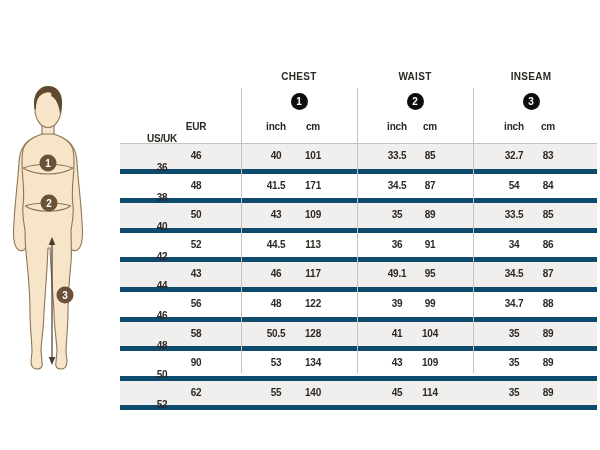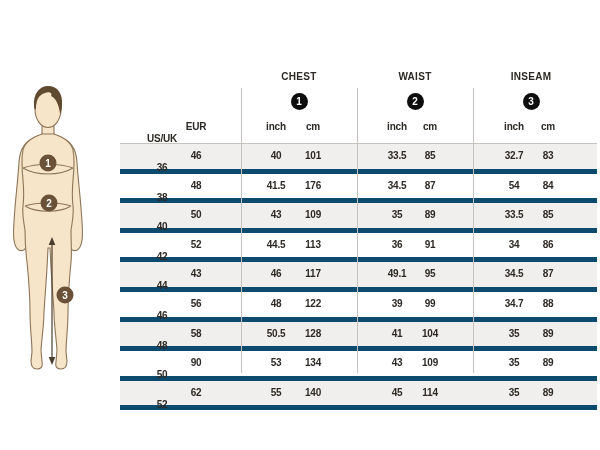--- a/index.html
+++ b/index.html
@@ -111,21 +111,21 @@
           <span class="cell c3">101</span>
           <span class="cell c4">33.5</span>
           <span class="cell c5">85</span>
           <span class="cell c6">32.7</span>
           <span class="cell c7">83</span>
         </div>
         <div class="trow">
           <span class="cell c0">38</span>
           <span class="cell c1">48</span>
           <span class="cell c2">41.5</span>
-          <span class="cell c3">176</span>
+          <span class="cell c3">171</span>
           <span class="cell c4">34.5</span>
           <span class="cell c5">87</span>
           <span class="cell c6">54</span>
           <span class="cell c7">84</span>
         </div>
         <div class="trow alt">
           <span class="cell c0">40</span>
           <span class="cell c1">50</span>
           <span class="cell c2">43</span>
           <span class="cell c3">109</span>

